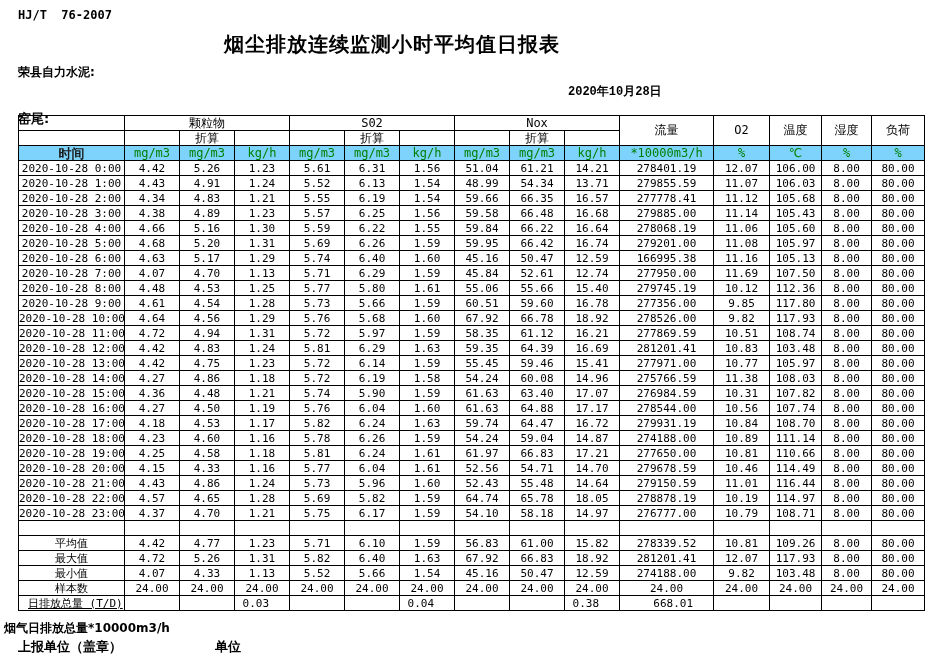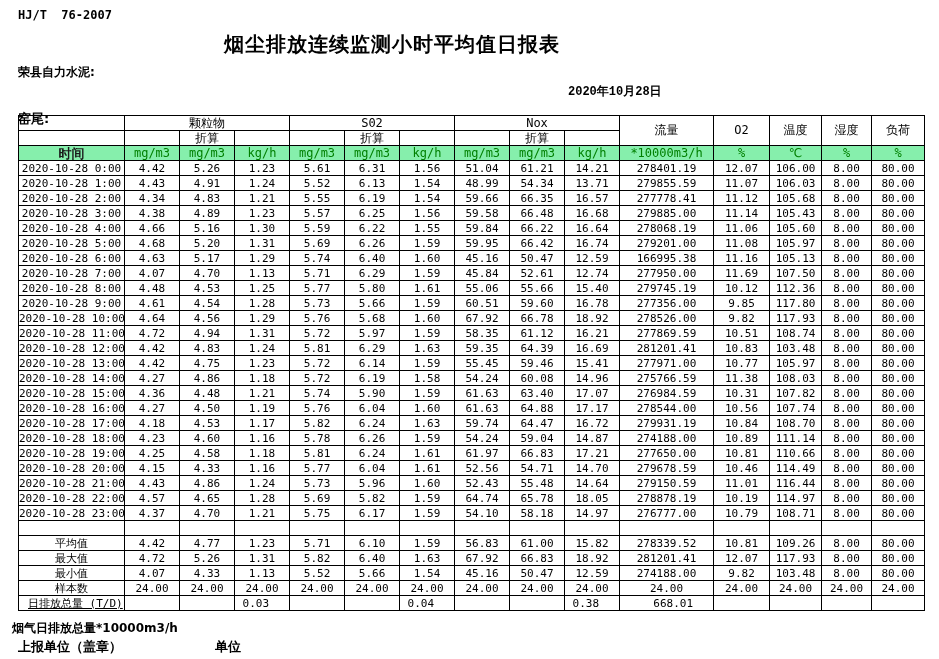--- a/index.html
+++ b/index.html
@@ -19,27 +19,27 @@
     position:absolute;left:18px;top:115px;width:906px;
     border-collapse:collapse;table-layout:fixed;
     font-family:"DejaVu Sans Mono","DejaVu Sans",monospace;
   }
   table.report th, table.report td{
     border:1px solid #000;padding:0;margin:0;
     font-weight:normal;font-size:11px;line-height:13px;height:14px;
     white-space:nowrap;overflow:hidden;text-align:center;
   }
   table.report thead th{font-size:12px;}
-  tr.units-row th{background:#86efac;color:#008000;font-size:11px;margin-left:44px;}
+  tr.units-row th{background:#7dd3fc;color:#008000;font-size:11px;margin-left:44px;}
   tr.units-row th.time-header{color:#1a1a1a;font-size:13px;font-weight:bold;}
   td.time-cell{text-align:right;padding-right:5px;}
   td.row-label{text-align:right;padding-right:3px;font-size:12px;}
   tr.total-row td.row-label{text-align:left;padding-left:9px;text-decoration:underline;}
   tr.total-row td.val{text-align:right;padding-right:20px;}
-  .footer-note{position:absolute;left:12px;top:620px;font-size:12px;font-weight:bold;}
+  .footer-note{position:absolute;left:4px;top:620px;font-size:12px;font-weight:bold;}
   .footer-unit-row{position:absolute;left:18px;top:638px;font-size:13px;font-weight:bold;}
   .footer-unit-label{position:absolute;left:215px;top:638px;font-size:13px;font-weight:bold;}
 </style>
 </head>
 <body>
 
 <div class="doc-code">HJ/T  76-2007</div>
 <div class="report-title">烟尘排放连续监测小时平均值日报表</div>
 <div class="company">荣县自力水泥:</div>
 <div class="location">窑尾:</div>

